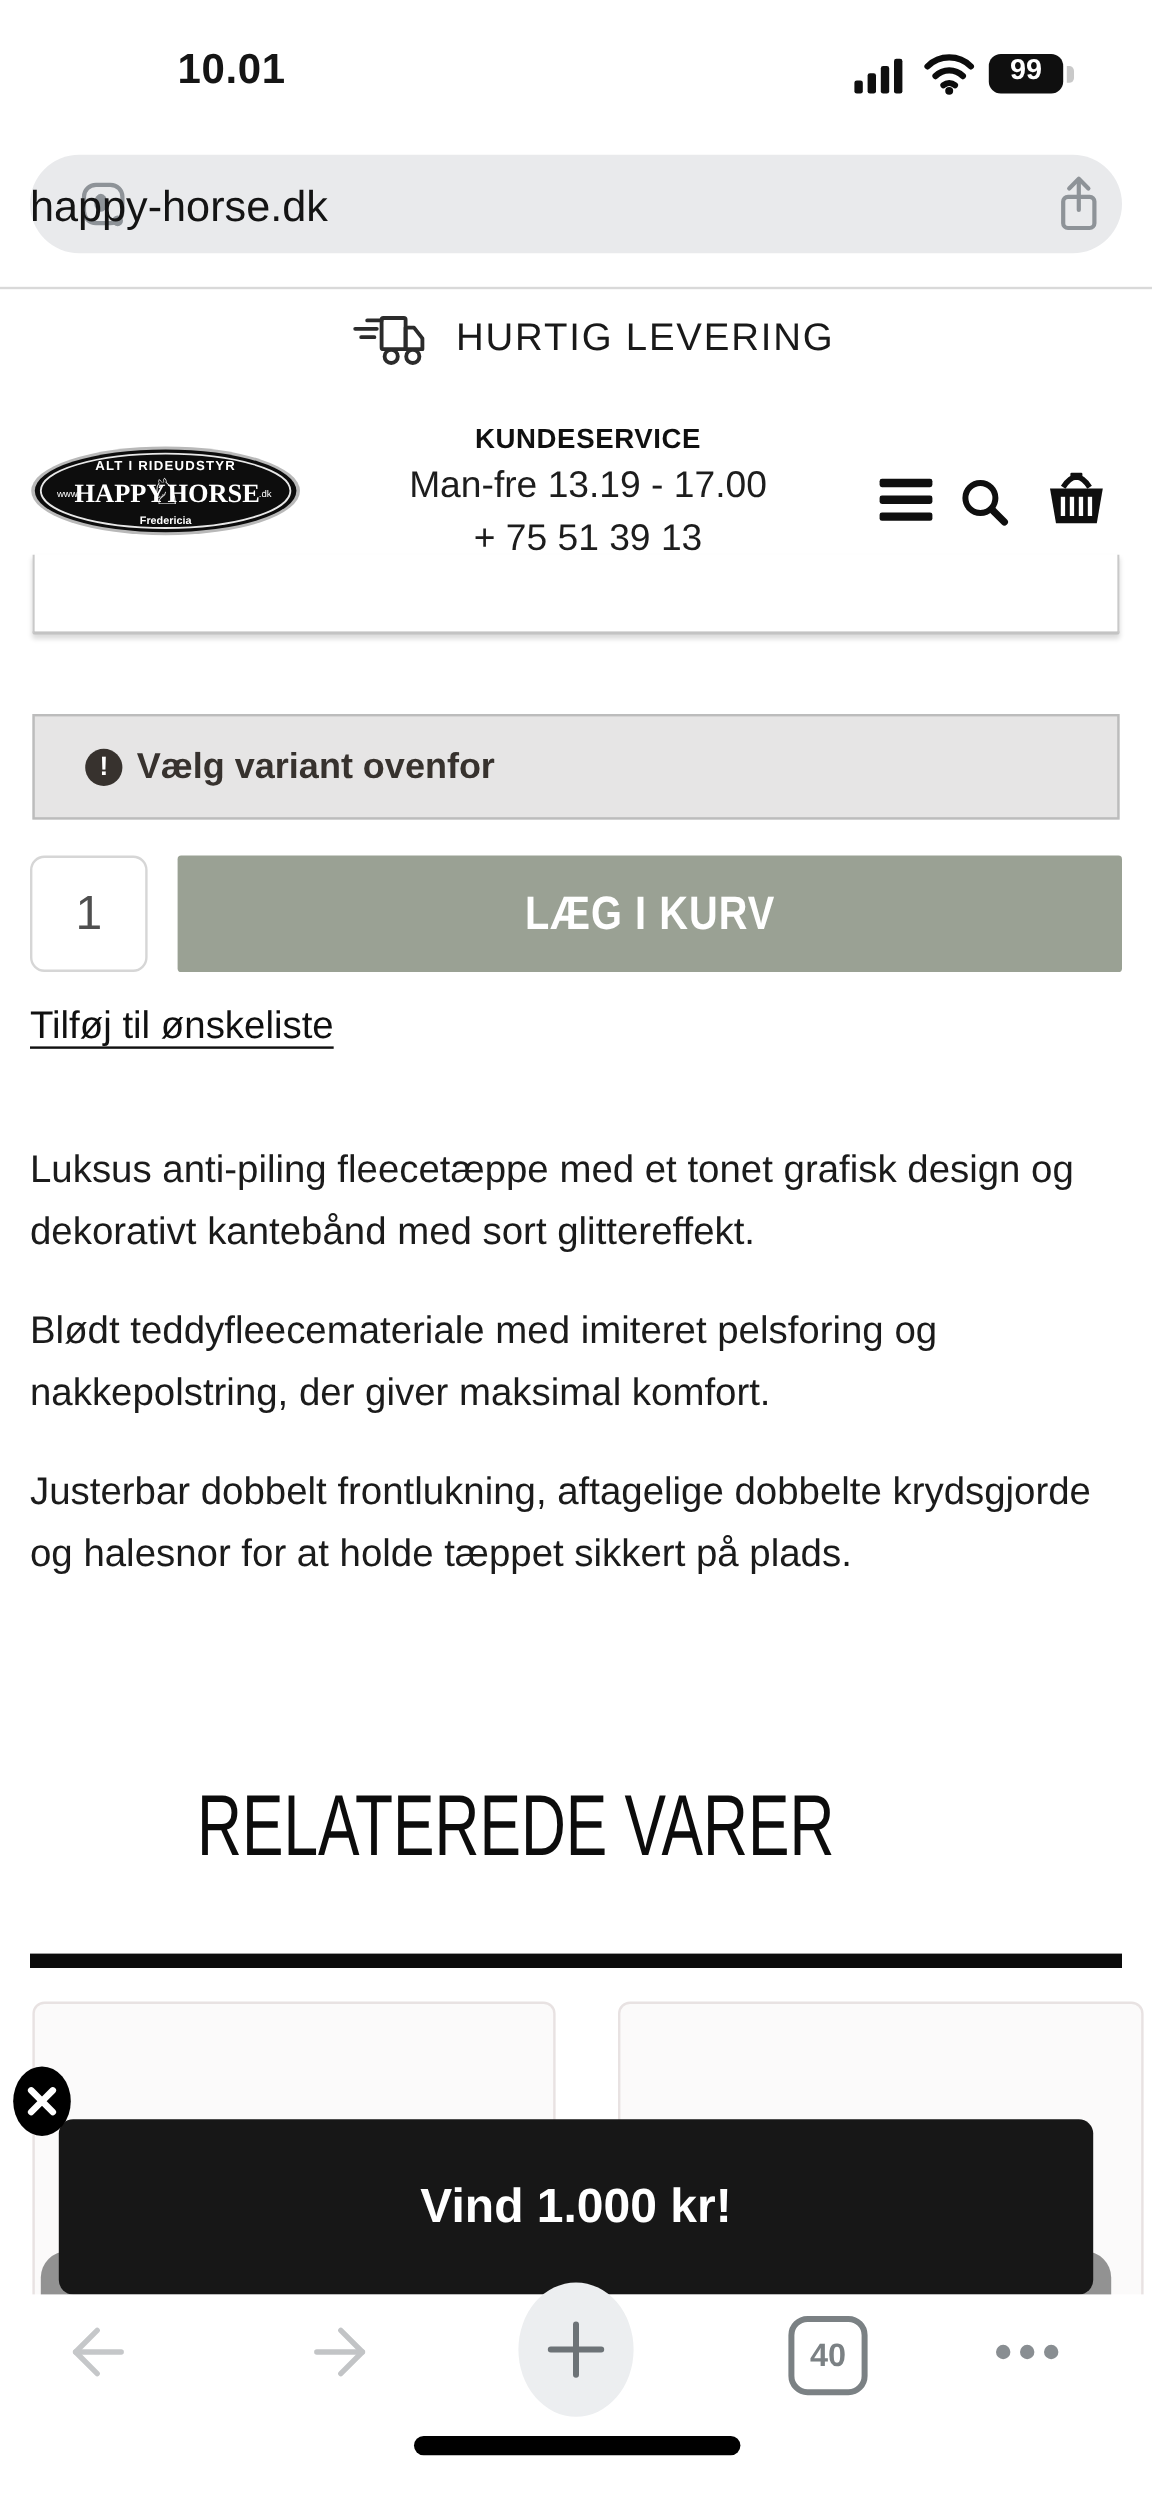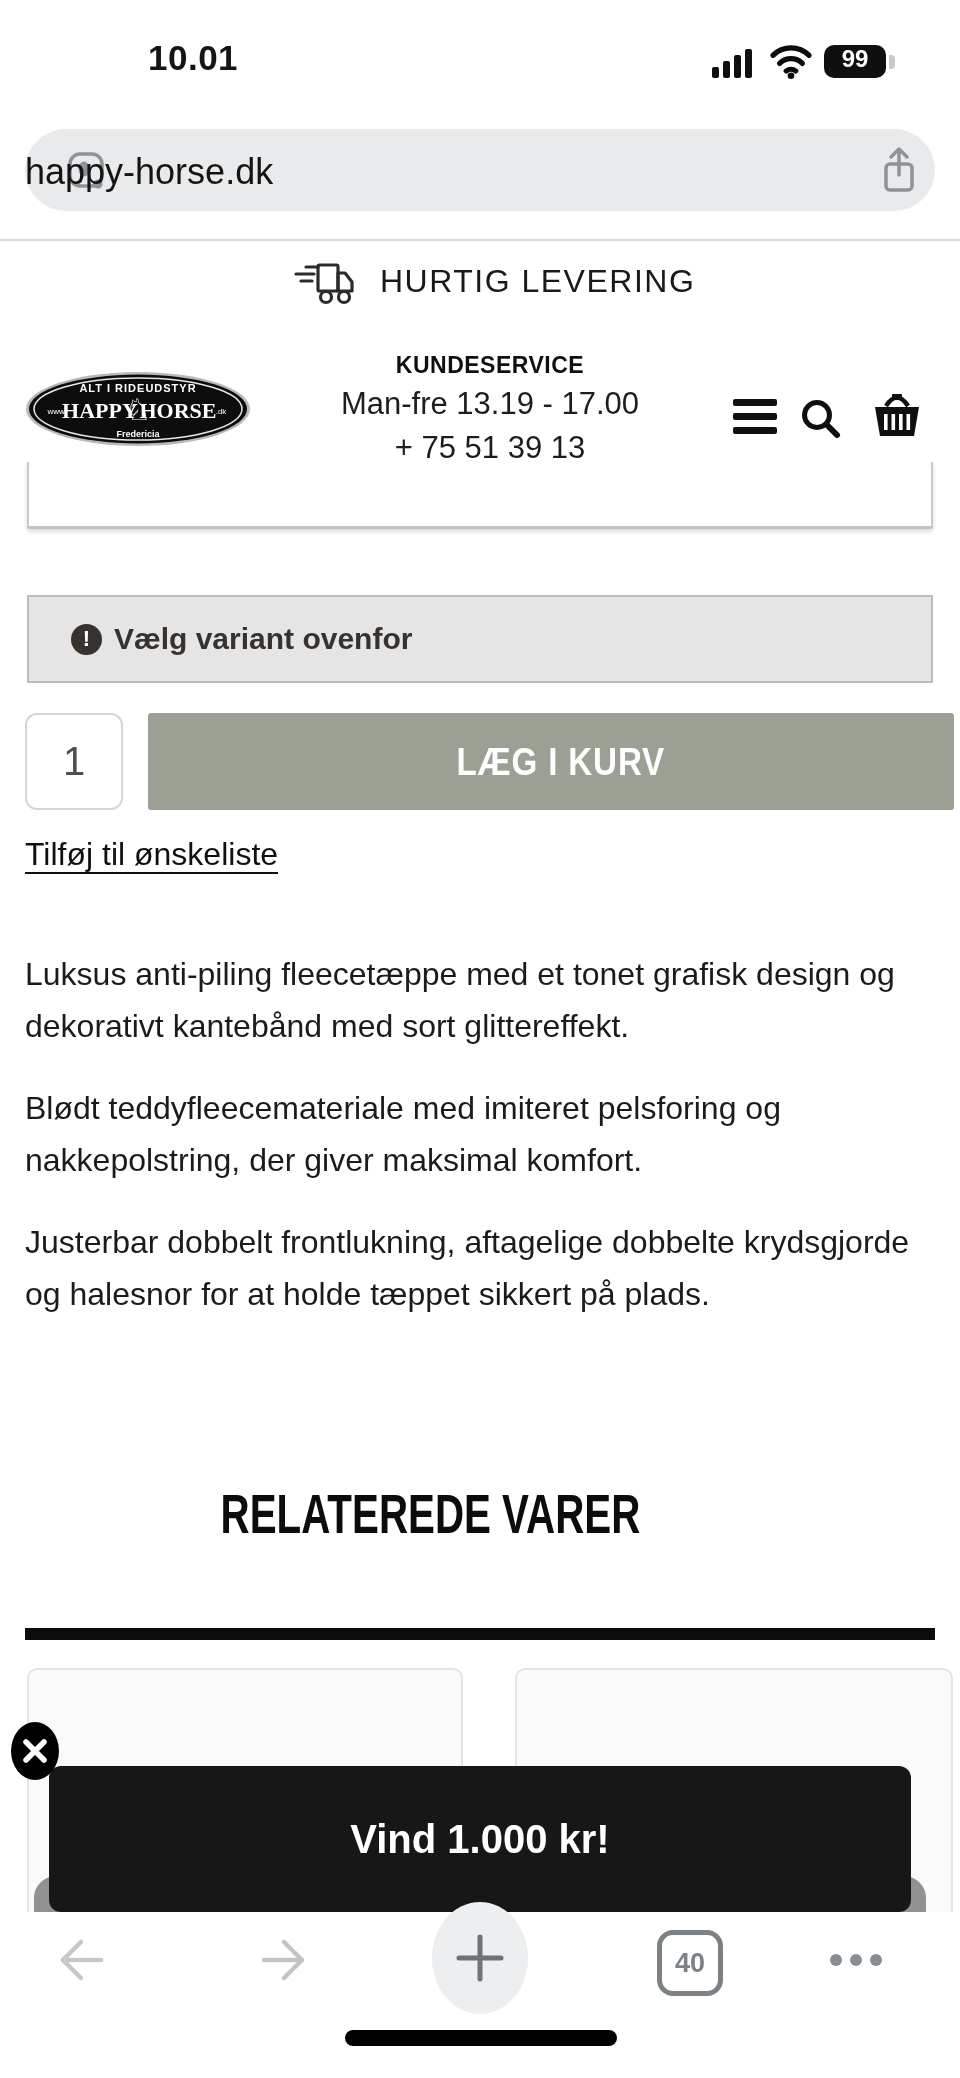--- a/index.html
+++ b/index.html
@@ -117,34 +117,34 @@
     <span>!</span>
   </div>
   <div style="margin-left:12px;font-size:30px;font-weight:700;color:#37322e;">Vælg variant ovenfor</div>
 </div>
 
 <div class="abs" style="left:25px;top:713px;width:94px;height:93px;border:2px solid #d6d6d6;border-radius:12px;background:#fff;
             display:flex;align-items:center;justify-content:center;">
   <span style="font-size:40px;color:#4f4f4f;">1</span>
 </div>
 <div class="abs" style="left:148px;top:713px;width:787px;height:97px;background:#9aa194;border-radius:3px;
-            display:flex;align-items:center;justify-content:center;padding-left:19px;">
+            display:flex;align-items:center;justify-content:center;">
   <span class="semi-condensed" style="color:#fff;font-size:39px;font-weight:700;letter-spacing:1px;">LÆG I KURV</span>
 </div>
 
 <a class="abs" style="left:25px;top:836px;font-size:32px;color:#101010;text-decoration:underline;
    text-underline-offset:7px;text-decoration-thickness:2px;cursor:pointer;">Tilføj til ønskeliste</a>
 
 <div class="abs" style="left:25px;top:948px;width:912px;font-size:32px;line-height:52px;color:#1b1b1b;">
   <p>Luksus anti-piling fleecetæppe med et tonet grafisk design og dekorativt kantebånd med sort glittereffekt.</p>
   <p>Blødt teddyfleecemateriale med imiteret pelsforing og nakkepolstring, der giver maksimal komfort.</p>
   <p>Justerbar dobbelt frontlukning, aftagelige dobbelte krydsgjorde og halesnor for at holde tæppet sikkert på plads.</p>
 </div>
 
-<div class="abs center" style="left:0;top:1486px;width:860px;font-size:56px;font-weight:700;line-height:1;color:#0c0c0c;">
+<div class="abs center" style="left:0;top:1486px;width:860px;font-size:72px;font-weight:400;line-height:1;color:#0c0c0c;">
   <span class="condensed" style="letter-spacing:0px;">RELATEREDE VARER</span>
 </div>
 <div class="abs" style="left:25px;top:1628px;width:910px;height:12px;background:#0c0c0c;"></div>
 
 <div class="abs" style="left:27px;top:1668px;width:432px;height:250px;background:#fbfafa;border:2px solid #e8e2e2;border-radius:10px;"></div>
 <div class="abs" style="left:515px;top:1668px;width:434px;height:250px;background:#fbfafa;border:2px solid #e8e2e2;border-radius:10px;"></div>
 
 <div class="abs" style="left:34px;top:1876px;width:892px;height:40px;background:#929292;border-radius:22px 22px 0 0;z-index:5;"></div>
 <div class="abs" style="left:49px;top:1766px;width:862px;height:146px;background:#171717;border-radius:12px;z-index:6;
             display:flex;align-items:center;justify-content:center;">

